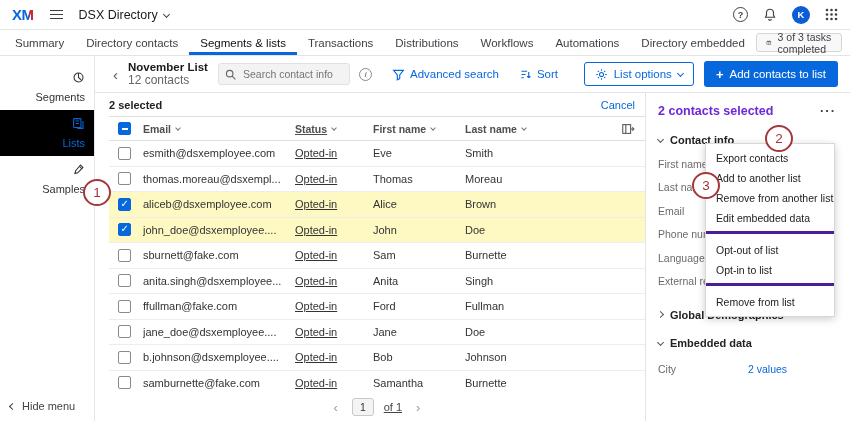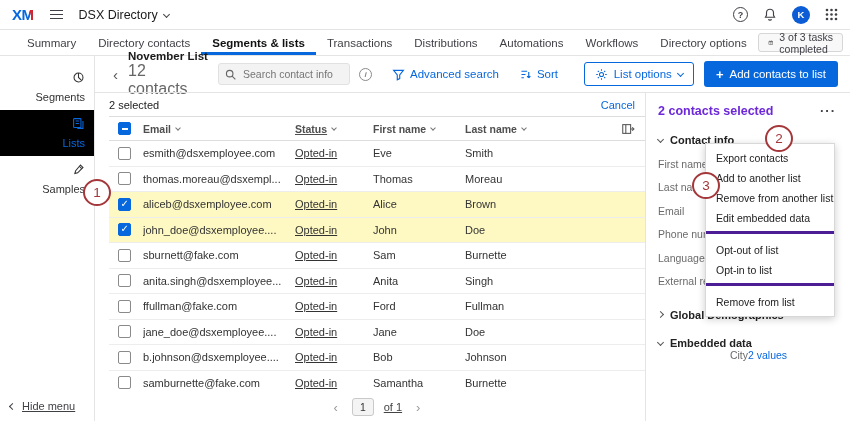--- a/index.html
+++ b/index.html
@@ -18,55 +18,55 @@
   .hamburger span { display:block; width:13px; height:1.6px; background:#3f3f46; }
   .dir-title { font-size:12.5px; color:#1a1a1a; display:flex; align-items:center; gap:6px; cursor:pointer; }
   .chev { display:inline-block; width:5px; height:5px; border-right:1.4px solid currentColor; border-bottom:1.4px solid currentColor; transform:rotate(45deg); }
   .chev.right { transform:rotate(-45deg); }
   .topbar-right { margin-left:auto; display:flex; align-items:center; gap:15px; }
   .help-icon { width:15px; height:15px; border:1.3px solid #3f3f46; border-radius:50%; display:flex; align-items:center; justify-content:center; font-size:9px; font-weight:bold; color:#3f3f46; cursor:pointer; }
   .avatar { width:18px; height:18px; border-radius:50%; background:#0b5cd5; color:#fff; font-size:9.5px; font-weight:bold; display:flex; align-items:center; justify-content:center; cursor:pointer; }
   .icon-btn { cursor:pointer; display:flex; align-items:center; }
 
   
-  .tabs { height:26px; display:flex; align-items:stretch; padding:0 16px; border-bottom:1px solid #e4e4e4; }
+  .tabs { height:26px; display:flex; align-items:stretch; padding:0 4px; border-bottom:1px solid #e4e4e4; }
   .tab { padding:0 11px; display:flex; align-items:center; font-size:11.5px; color:#3f3f46; cursor:pointer; white-space:nowrap; }
-  .tab.active { color:#111; font-weight:bold; box-shadow:inset 0 -3px 0 #0768dd;text-align:right; }
+  .tab.active { color:#111; font-weight:normal; box-shadow:inset 0 -3px 0 #0768dd;text-align:right; }
   .tasks-badge { margin-left:auto; align-self:center; display:flex; align-items:center; gap:6px; border:1px solid #d6d6d6; background:#f8f8f8; border-radius:3px; height:19px; padding:0 9px; font-size:10.5px; color:#3f3f46; margin-right:4px; }
 
   
   .app-body { display:flex; height:365px; }
   .sidebar { width:95px; border-right:1px solid #e4e4e4; position:relative; padding-top:8px; flex:none; }
   .side-item { display:flex; align-items:flex-end; gap:7px; padding:7px 9px; font-size:11px; color:#333; cursor:pointer;flex-direction:column; }
   .side-item svg { flex:none; }
   .side-item.active { background:#000000; color:#0768dd; }
-  .hide-menu { position:absolute; bottom:9px; left:10px; display:flex; align-items:center; gap:7px; color:#3f3f46; font-size:11px; cursor:pointer;text-decoration:underline; }
+  .hide-menu { position:absolute; bottom:9px; left:10px; display:flex; align-items:center; gap:7px; color:#3f3f46; font-size:11px; cursor:pointer; }
 
   .main { flex:1; display:flex; flex-direction:column; min-width:0; }
 
   
   .toolbar { height:36px; display:flex; align-items:center; padding:0 12px 0 14px; }
   .back-btn { color:#555; font-size:15px; cursor:pointer; padding:0 4px; }
   .title-block { margin:0 6px 0 6px; width:76px; }
   .list-title { font-size:11.5px; font-weight:bold; color:#1a1a1a; white-space:nowrap; }
-  .list-sub { font-size:16px; color:#666; }
+  .list-sub { font-size:12px; color:#666; }
   .search-box { position:relative; margin-left:8px; }
   .search-box svg { position:absolute; left:6px; top:5px; }
   .search-input { width:132px; height:22px; background:#f3f3f3; border:1px solid #e1e1e1; border-radius:3px; padding:0 6px 0 24px; font-size:10.5px; font-family:inherit; color:#333; }
   .info-icon { width:13px; height:13px; border:1.1px solid #8a8a8a; border-radius:50%; color:#8a8a8a; font-size:8px; font-style:italic; font-weight:bold; display:flex; align-items:center; justify-content:center; margin-left:9px; cursor:pointer; }
   .link-tool { display:flex; align-items:center; gap:5px; color:#0768dd; font-size:11.5px; margin-left:20px; cursor:pointer; white-space:nowrap; }
   .btn-outline { margin-left:auto; display:flex; align-items:center; gap:6px; border:1px solid #0768dd; color:#0768dd; background:#fff; border-radius:3px; height:24px; padding:0 10px; font-size:11.5px; cursor:pointer; white-space:nowrap; }
   .btn-primary { display:flex; align-items:center; gap:6px; background:#0768dd; color:#fff; border:none; border-radius:3px; height:26px; padding:0 12px; font-size:11.5px; margin-left:10px; cursor:pointer; white-space:nowrap; }
   .plus-glyph { font-size:13px; font-weight:bold; }
 
   
   .content-row { flex:1; display:flex; border-top:1px solid #e4e4e4; min-height:0; }
   .table-panel { flex:1; display:flex; flex-direction:column; padding-left:14px; min-width:0; }
   .selected-bar { height:24px; flex:none; display:flex; align-items:center; justify-content:space-between; border-bottom:1px solid #ddd; padding-right:10px; }
-  .selected-count { font-weight:normal; color:#222; }
+  .selected-count { font-weight:bold; color:#222; }
   .cancel-link { color:#0768dd; cursor:pointer; }
 
   .grid-header { height:24px; flex:none; display:flex; align-items:center; border-bottom:1px solid #ddd; color:#4f4f4f; font-size:10.5px; font-weight:bold; }
   .hcell { display:flex; align-items:center; gap:5px; }
   .hchev { width:4px; height:4px; border-right:1.2px solid #777; border-bottom:1.2px solid #777; transform:rotate(45deg); margin-top:-2px; }
   .c-check { width:34px; flex:none; display:flex; align-items:center; padding-left:9px; }
   .c-email { width:152px; flex:none; white-space:nowrap; overflow:hidden; }
   .c-status { width:78px; flex:none;text-decoration:underline; }
   .c-first { width:92px; flex:none; }
   .c-last { width:110px; flex:none; }
@@ -88,21 +88,21 @@
 
   
   .details-panel { width:205px; flex:none; border-left:1px solid #e4e4e4; padding:10px 12px; position:relative; overflow:hidden; }
   .panel-head { display:flex; align-items:center; justify-content:space-between; }
   .panel-title { font-size:12.5px; font-weight:bold; color:#6d28d9; }
   .more-btn { color:#3f3f46; font-size:13px; font-weight:bold; letter-spacing:1px; cursor:pointer; padding:0 2px; }
   .section-head { display:flex; align-items:center; gap:7px; margin-top:16px; color:#222; font-weight:bold; font-size:11px; cursor:pointer; }
   .section-head .chev { color:#555; margin-top:-2px; }
   .field-label { margin-top:11.5px; color:#6b6b6b; font-size:10.5px; white-space:nowrap; }
   .gap-lg { margin-top:22px; }
-  .kv-row { display:flex; align-items:center;text-align:right; }
+  .kv-row { display:flex; margin-top:14px; align-items:center; }
   .kv-label { width:90px; color:#6b6b6b; font-size:10.5px; }
   .kv-value { color:#0768dd; font-size:10.5px; cursor:pointer; }
 
   
   .context-menu { position:absolute; left:705px; top:143px; width:130px; background:#fff; border:1px solid #d8d8d8; box-shadow:0 2px 8px rgba(0,0,0,.2); z-index:20; padding:4px 0; }
   .menu-item { padding:4px 10px; font-size:10.5px; color:#222; cursor:pointer; white-space:nowrap; }
   .menu-item.divider-after { border-bottom:3px solid #4c1d95; padding-bottom:7px; margin-bottom:6px; }
 
   
   .annotation { position:absolute; width:28px; height:27px; border:2px solid #a4373a; border-radius:50%; background:#fff; color:#a4373a; display:flex; align-items:center; justify-content:center; font-size:13.5px; z-index:30; }
@@ -173,29 +173,29 @@
 
       <div class="tab">
         <span>Transactions</span>
       </div>
 
       <div class="tab">
         <span>Distributions</span>
       </div>
 
       <div class="tab">
+        <span>Workflows</span>
+      </div>
+
+      <div class="tab">
         <span>Automations</span>
       </div>
 
       <div class="tab">
-        <span>Workflows</span>
-      </div>
-
-      <div class="tab">
-        <span>Directory options</span>
+        <span>Directory embedded</span>
       </div>
 
     <div class="tasks-badge">
       <svg width="11" height="11" viewBox="0 0 16 16" fill="none" stroke="#555" stroke-width="1.4">
           <rect x="2.5" y="6" width="11" height="7.5"></rect>
           <path d="M2.5 6h11M8 6v7.5M5.5 6C3.5 6 3.5 3 5.5 3 7 3 8 6 8 6s1-3 2.5-3c2 0 2 3 0 3"></path>
         </svg>
       <span>3 of 3 tasks completed</span>
     </div>
   </nav>

